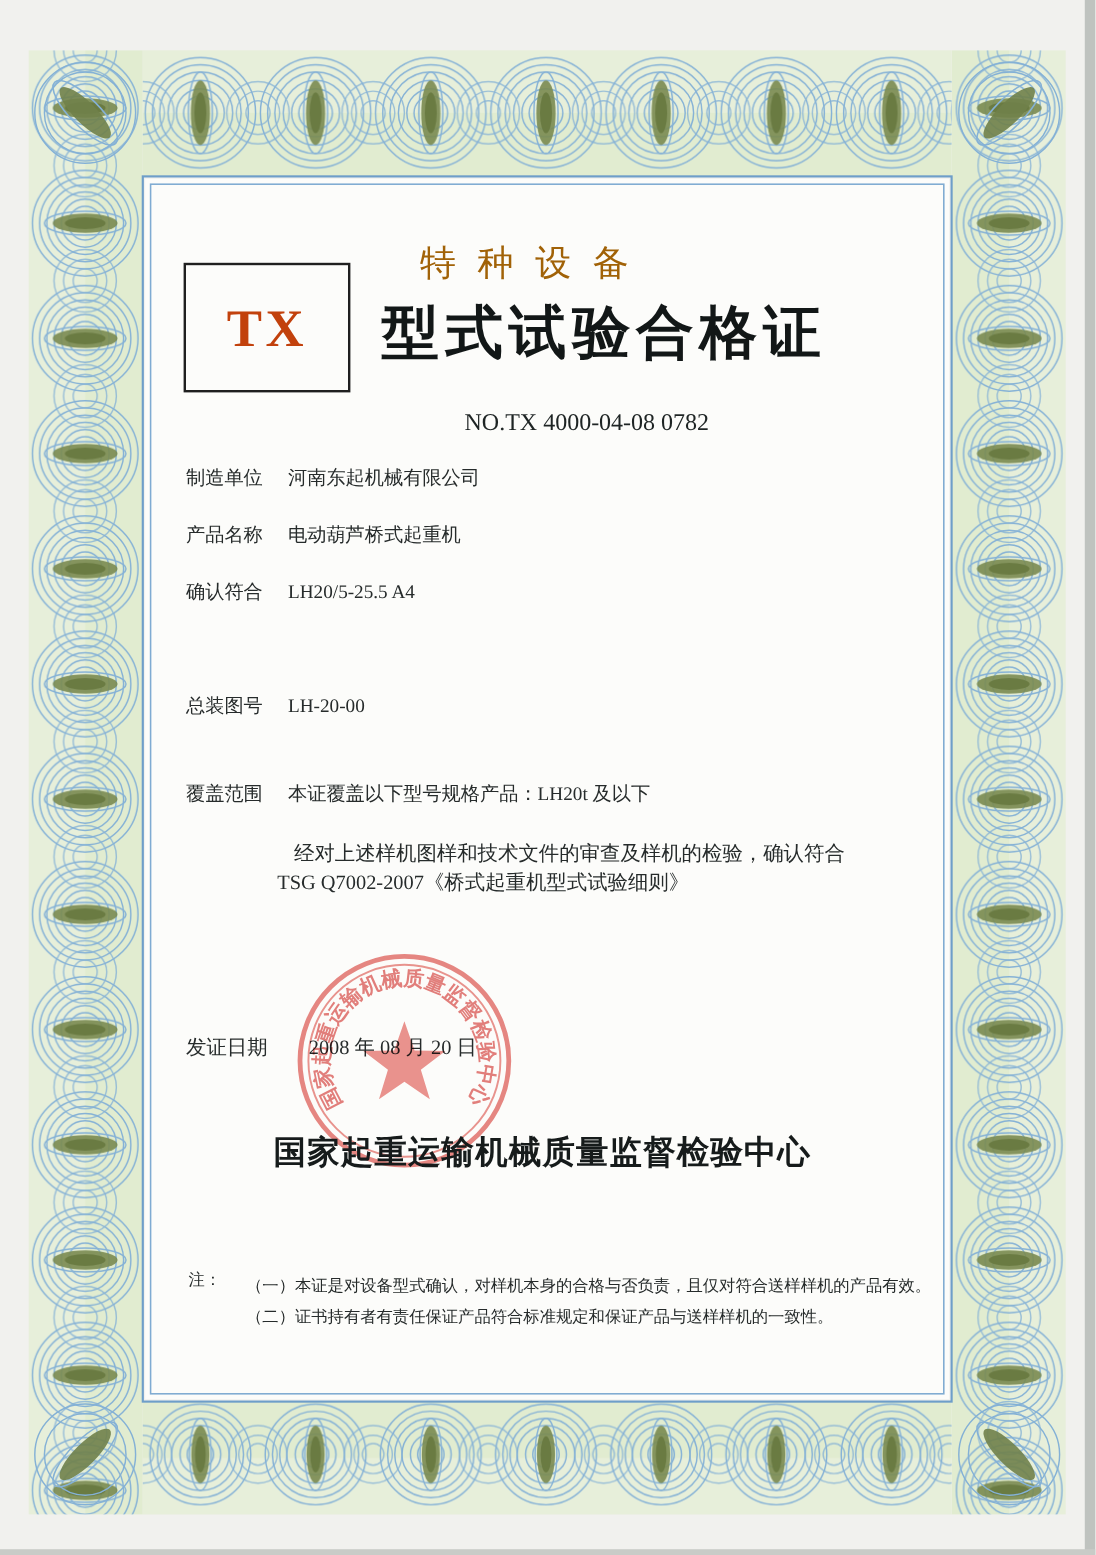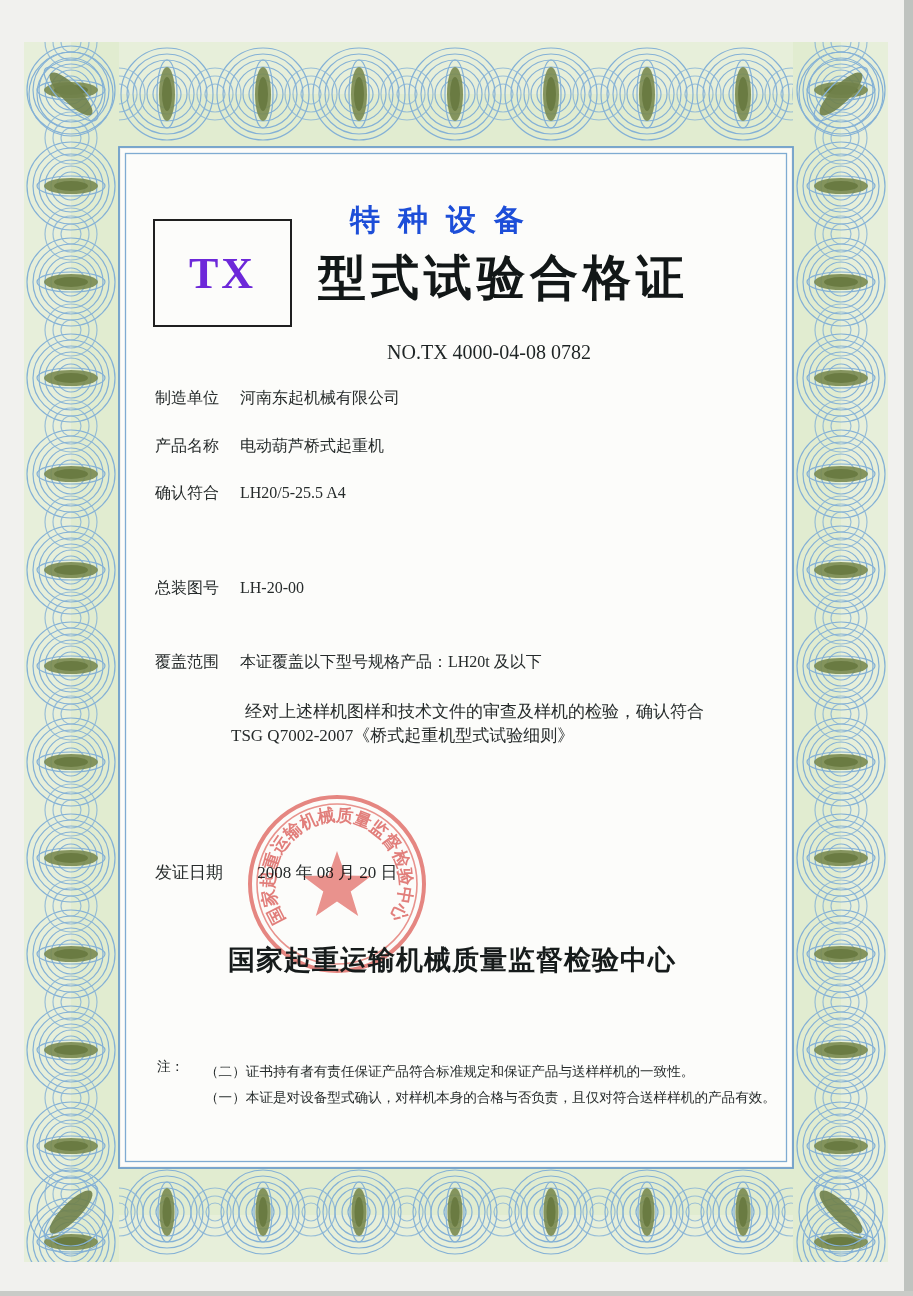--- a/index.html
+++ b/index.html
@@ -2,22 +2,22 @@
 <html><head>
 <meta charset="utf-8">
 <style>
   html,body{margin:0;padding:0;background:#e8e8e6;}
   .page{position:relative;width:913px;height:1296px;background:#f1f1ee;overflow:hidden;
         font-family:"Liberation Serif","DejaVu Serif",serif;color:#262b2b;}
   .bg{position:absolute;left:0;top:0;width:913px;height:1296px;display:block;}
   .abs{position:absolute;line-height:1.25;white-space:nowrap;}
   .tx-box{position:absolute;left:153px;top:219px;width:139px;height:108px;
           border:2px solid #1f1f1f;box-sizing:border-box;display:flex;align-items:center;justify-content:center;}
-  .tx-box span{font-size:44px;font-weight:bold;letter-spacing:3px;color:#6d28d9;}
-  .hdr{left:350px;top:201px;font-size:30px;letter-spacing:18px;font-weight:700;color:#1d4ed8;}
+  .tx-box span{font-size:44px;font-weight:bold;letter-spacing:3px;color:#c2410c;}
+  .hdr{left:350px;top:201px;font-size:30px;letter-spacing:18px;font-weight:400;color:#a16207;}
   .title{left:318px;top:248px;font-size:48px;letter-spacing:5px;font-weight:700;color:#10１616;color:#121717;}
   .certno{left:339px;top:340px;width:300px;text-align:center;font-size:20px;color:#1e2424;}
   .row{position:absolute;left:155px;font-size:16px;}
   .row .lbl{display:inline-block;width:81px;}
   .r1{top:388px}.r2{top:436px}.r3{top:483px}.r4{top:530px}.r5{top:578px}.r6{top:652px}
   .stmt1{left:245px;top:701px;font-size:17px;}
   .stmt2{left:231px;top:725px;font-size:17px;}
   .daterow{left:155px;top:862px;font-size:17px;}
   .daterow .lbl{display:inline-block;width:98px;}
   .authority{left:228px;top:944px;font-size:27px;font-weight:700;letter-spacing:1px;color:#161b1b;}
@@ -214,19 +214,19 @@
     <polygon fill="#e9817c" points="97,64 105.5,88.4 131.2,88.9 110.7,104.5 118.2,129.1 97,114.4 75.8,129.1 83.3,104.5 62.8,88.9 88.5,88.4"></polygon>
     <text font-size="17.5" fill="#e06a66" font-weight="bold" font-family="Liberation Serif, DejaVu Serif, serif">
       <textPath href="#sealTextPath" startOffset="0" textLength="272" lengthAdjust="spacingAndGlyphs">国家起重运输机械质量监督检验中心</textPath>
     </text>
   </svg>
 
   <div class="abs authority">国家起重运输机械质量监督检验中心</div>
 
   <div class="abs notes-label">注：</div>
   <div class="abs notes">
+    <div>（一）本证是对设备型式确认，对样机本身的合格与否负责，且仅对符合送样样机的产品有效。</div>
     <div>（二）证书持有者有责任保证产品符合标准规定和保证产品与送样样机的一致性。</div>
-    <div>（一）本证是对设备型式确认，对样机本身的合格与否负责，且仅对符合送样样机的产品有效。</div>
   </div>
 
   <div class="edge-r"></div>
   <div class="edge-b"></div>
 </div>
 
 </body></html>

